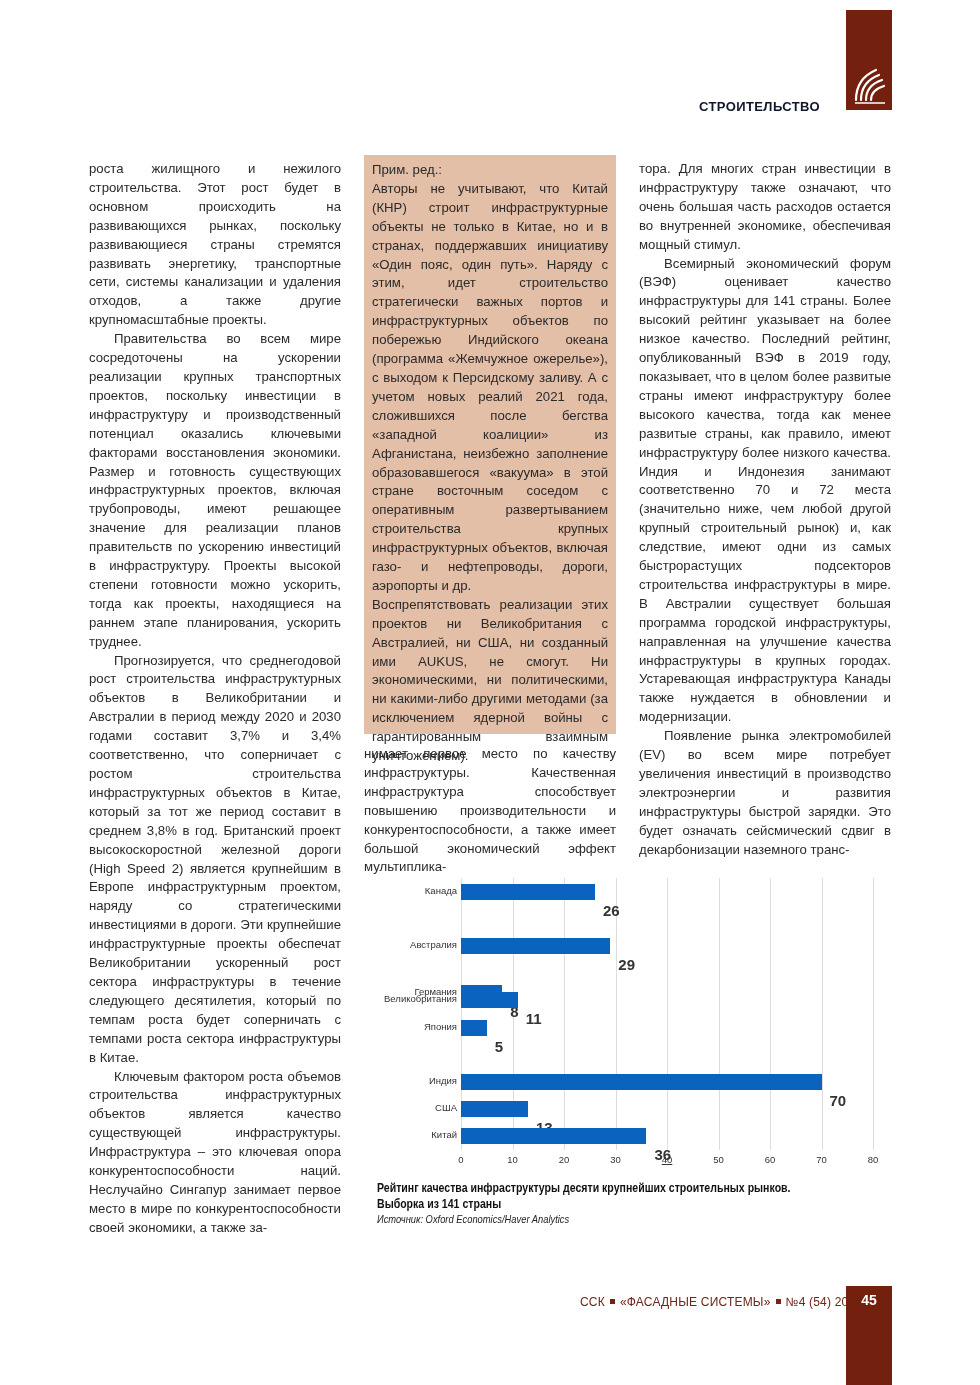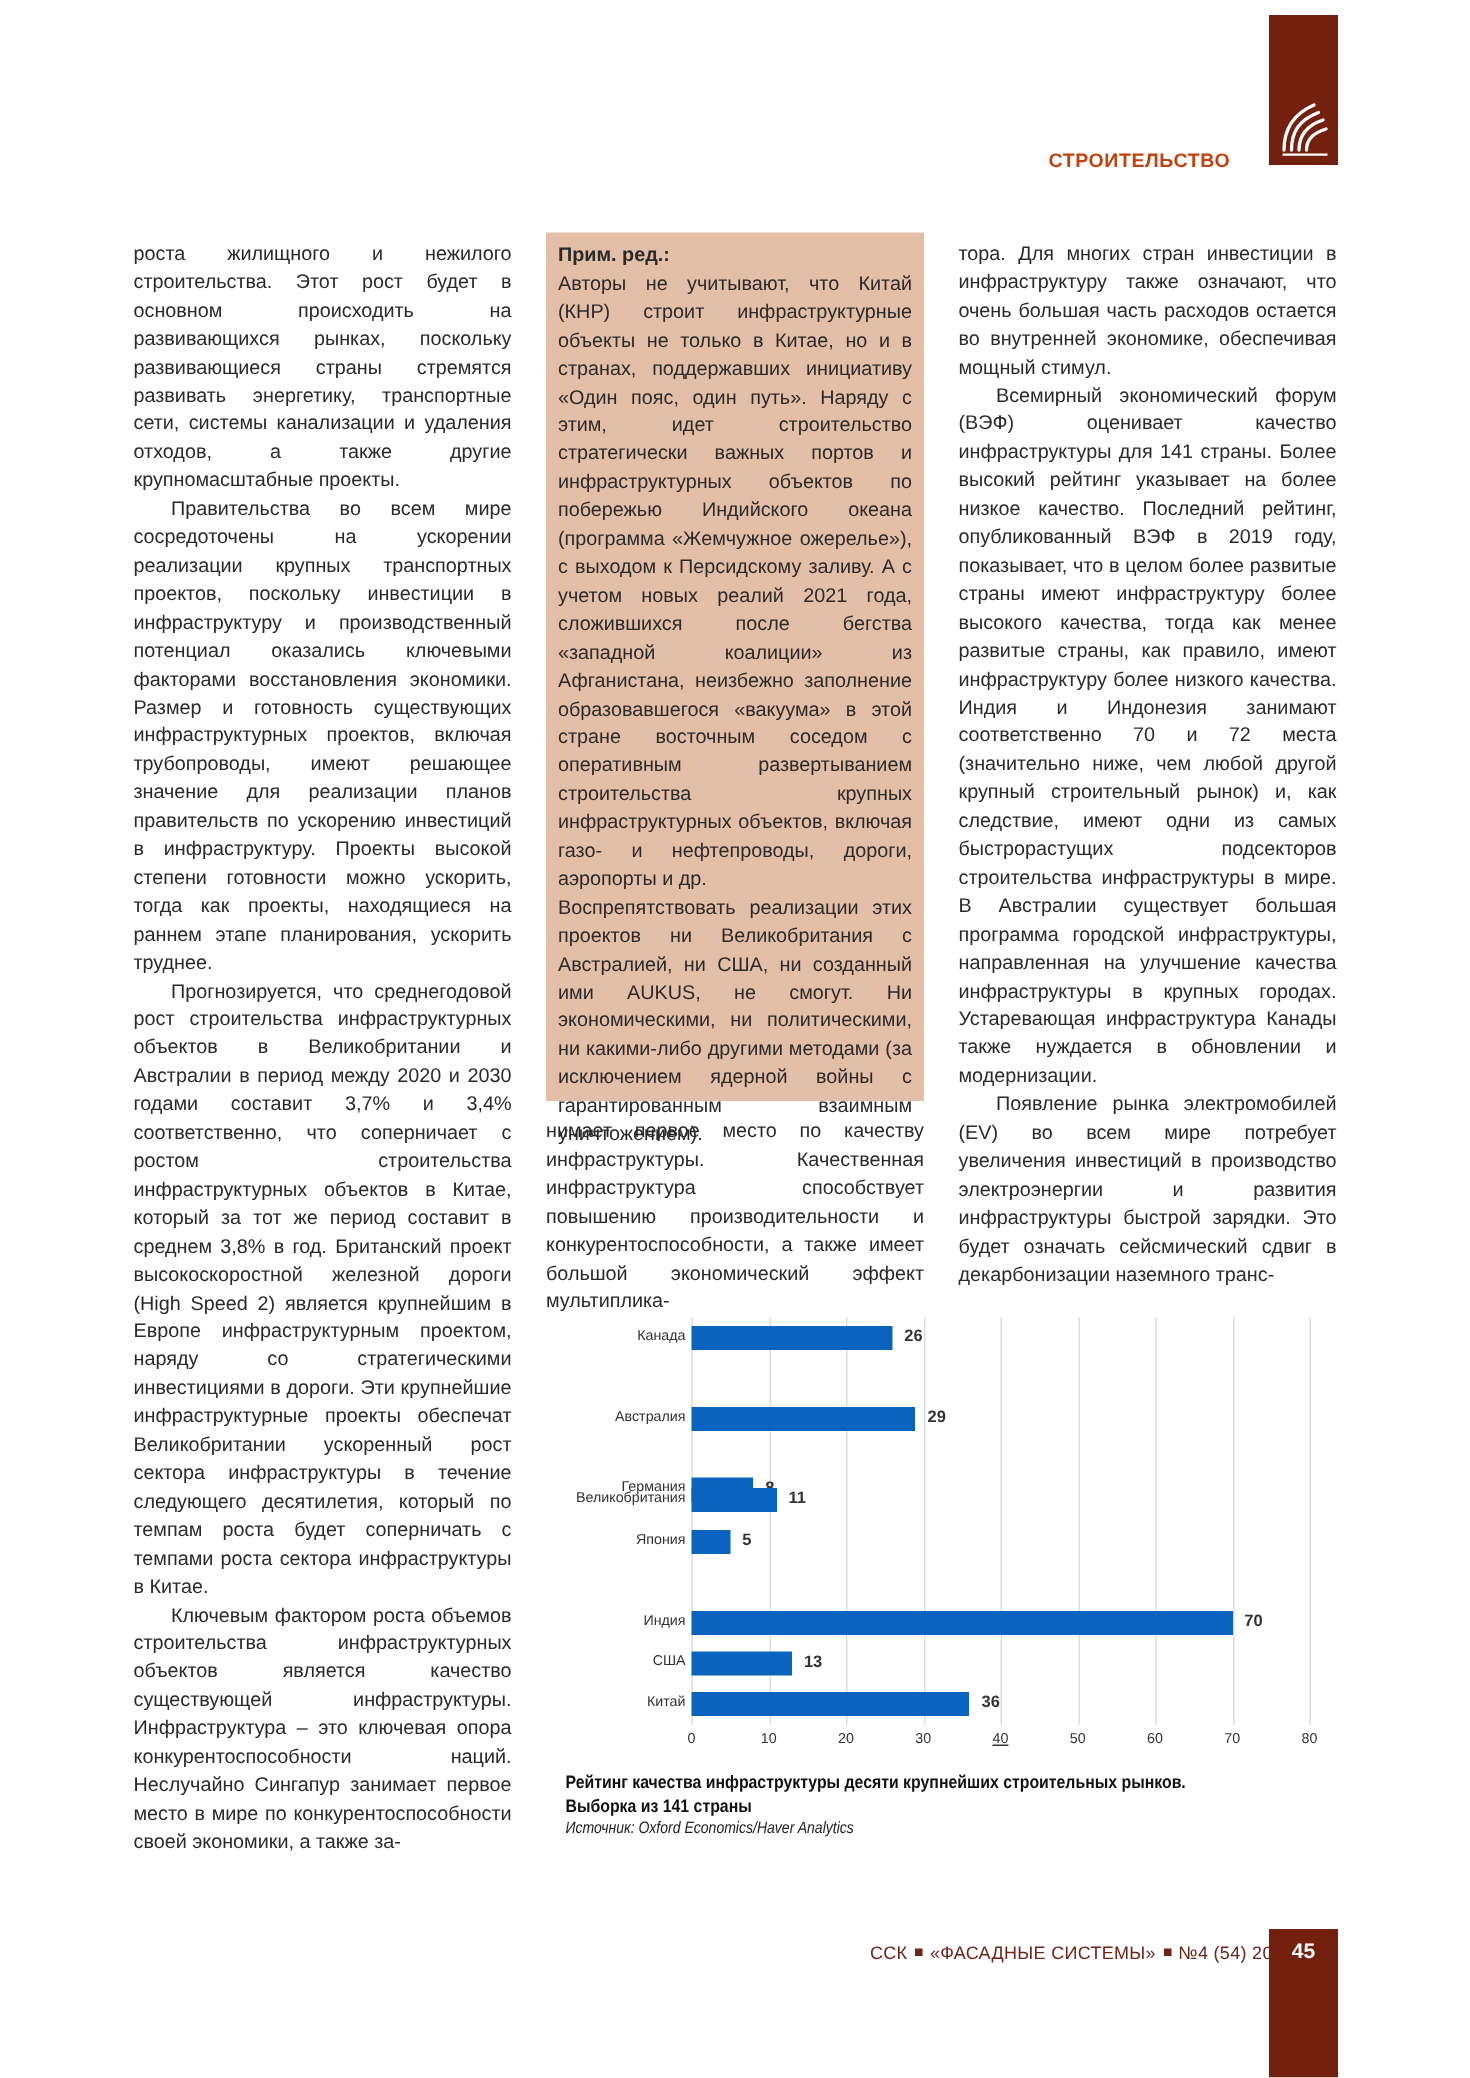--- a/index.html
+++ b/index.html
@@ -1,39 +1,39 @@
 <!DOCTYPE html>
 <html><head>
 <meta charset="utf-8">
 <style>
   html, body { margin: 0; padding: 0; background: #ffffff; }
   body { width: 980px; height: 1385px; position: relative; overflow: hidden;
          font-family: "Liberation Sans", "DejaVu Sans", sans-serif; color: #2a2a2a; }
   .brand-bar { position: absolute; left: 846px; top: 10px; width: 46px; height: 100px; background: #74200f; }
   .brand-logo { position: absolute; left: 850px; top: 62px; width: 38px; height: 46px; }
   .section-label { position: absolute; left: 699px; top: 99px; font-size: 13px; font-weight: bold;
-                   letter-spacing: 0.4px; color: #c2410c; }
+                   letter-spacing: 0.4px; color: #0f172a; }
   .col { position: absolute; font-size: 13.2px; line-height: 18.9px; text-align: justify; }
   .col p { margin: 0; }
   .col p.ind { text-indent: 25px; }
   .col-left { left: 89px; top: 160px; width: 252px; }
   .col-mid-bottom { left: 364px; top: 745px; width: 252px; }
   .col-right { left: 639px; top: 160px; width: 252px; }
   .note-box { position: absolute; left: 364px; top: 155px; width: 252px; height: 579px;
               background: #e4bfa8; padding: 6px 0 0 8px; box-sizing: border-box; }
   .note-box .note-inner { width: 236px; font-size: 13.2px; line-height: 18.9px; text-align: justify; }
-  .note-box .note-title { font-weight: bold; }
+  .note-box .note-title { font-weight: normal; }
   .note-box p { margin: 0; }
   
   .chart { position: absolute; left: 365px; top: 875px; width: 520px; height: 295px; }
   .gridline { position: absolute; top: 3px; width: 1px; height: 272px; background: #dddddd; }
   .bar-row { position: absolute; left: 0; height: 16px; width: 520px; }
   .bar-label { position: absolute; right: 428px; top: 1px; font-size: 9.5px; color: #333; white-space: nowrap; }
   .bar { position: absolute; left: 96px; top: 0; height: 16px; background: #0a64bf; }
-  .bar-value { position: absolute; top: 1px; font-size: 11px; font-weight: bold; color: #333; }
+  .bar-value { position: absolute; top: 18px; font-size: 15px; font-weight: bold; color: #333; }
   .tick { position: absolute; top: 279px; font-size: 9.5px; color: #333; width: 20px; text-align: center; margin-left: -10px; }
   .chart-caption { position: absolute; left: 377px; top: 1180px; width: 470px; }
   .chart-title { font-family: "Liberation Sans", sans-serif; font-weight: bold; font-size: 12px;
                  line-height: 16px; color: #111; transform: scaleX(0.88); transform-origin: left; white-space: nowrap; }
   .chart-source { font-style: italic; font-size: 11px; line-height: 15px; color: #222;
                   transform: scaleX(0.85); transform-origin: left; white-space: nowrap; }
   .footer-text { position: absolute; left: 548px; top: 1295px; font-size: 12px; color: #6e2416; letter-spacing: 0.2px; margin-left: 32px; }
   .footer-text .sq { display: inline-block; width: 5px; height: 5px; background: #6e2416; vertical-align: middle; margin: 0 5px 2px 5px; }
   .page-bar { position: absolute; left: 846px; top: 1286px; width: 46px; height: 99px; background: #74200f; }
   .page-num { position: absolute; left: 846px; top: 1292px; width: 46px; text-align: center;

